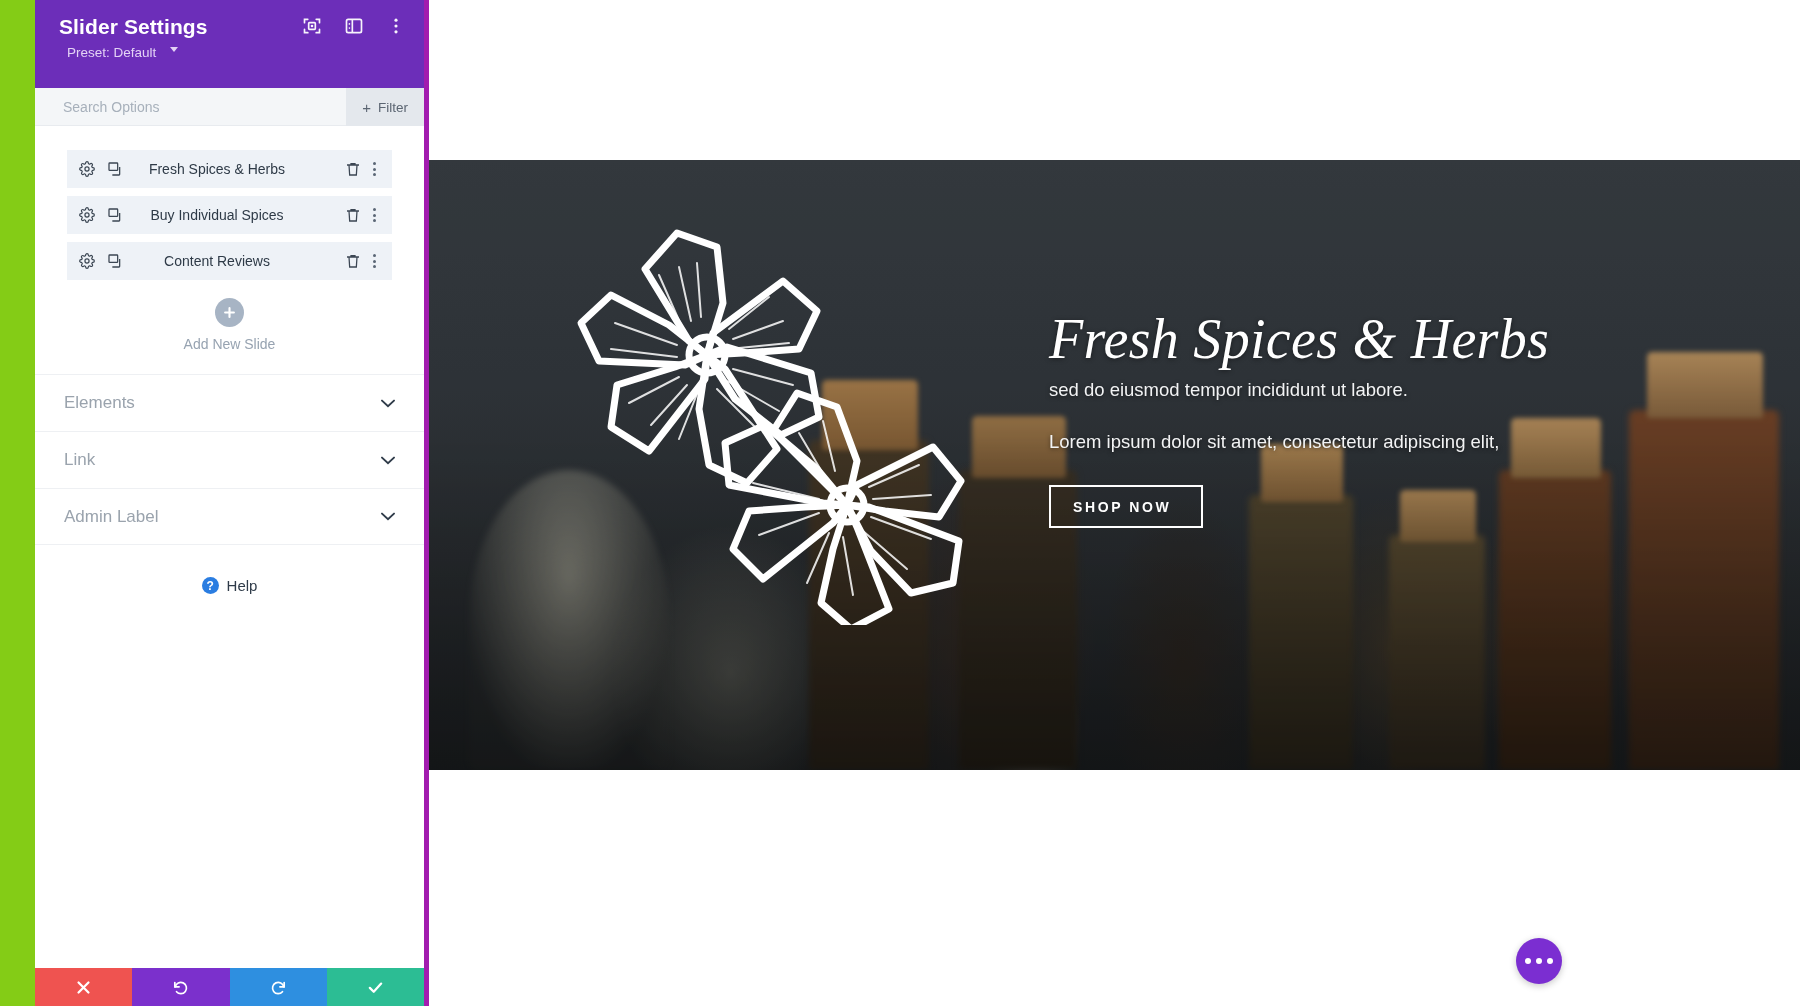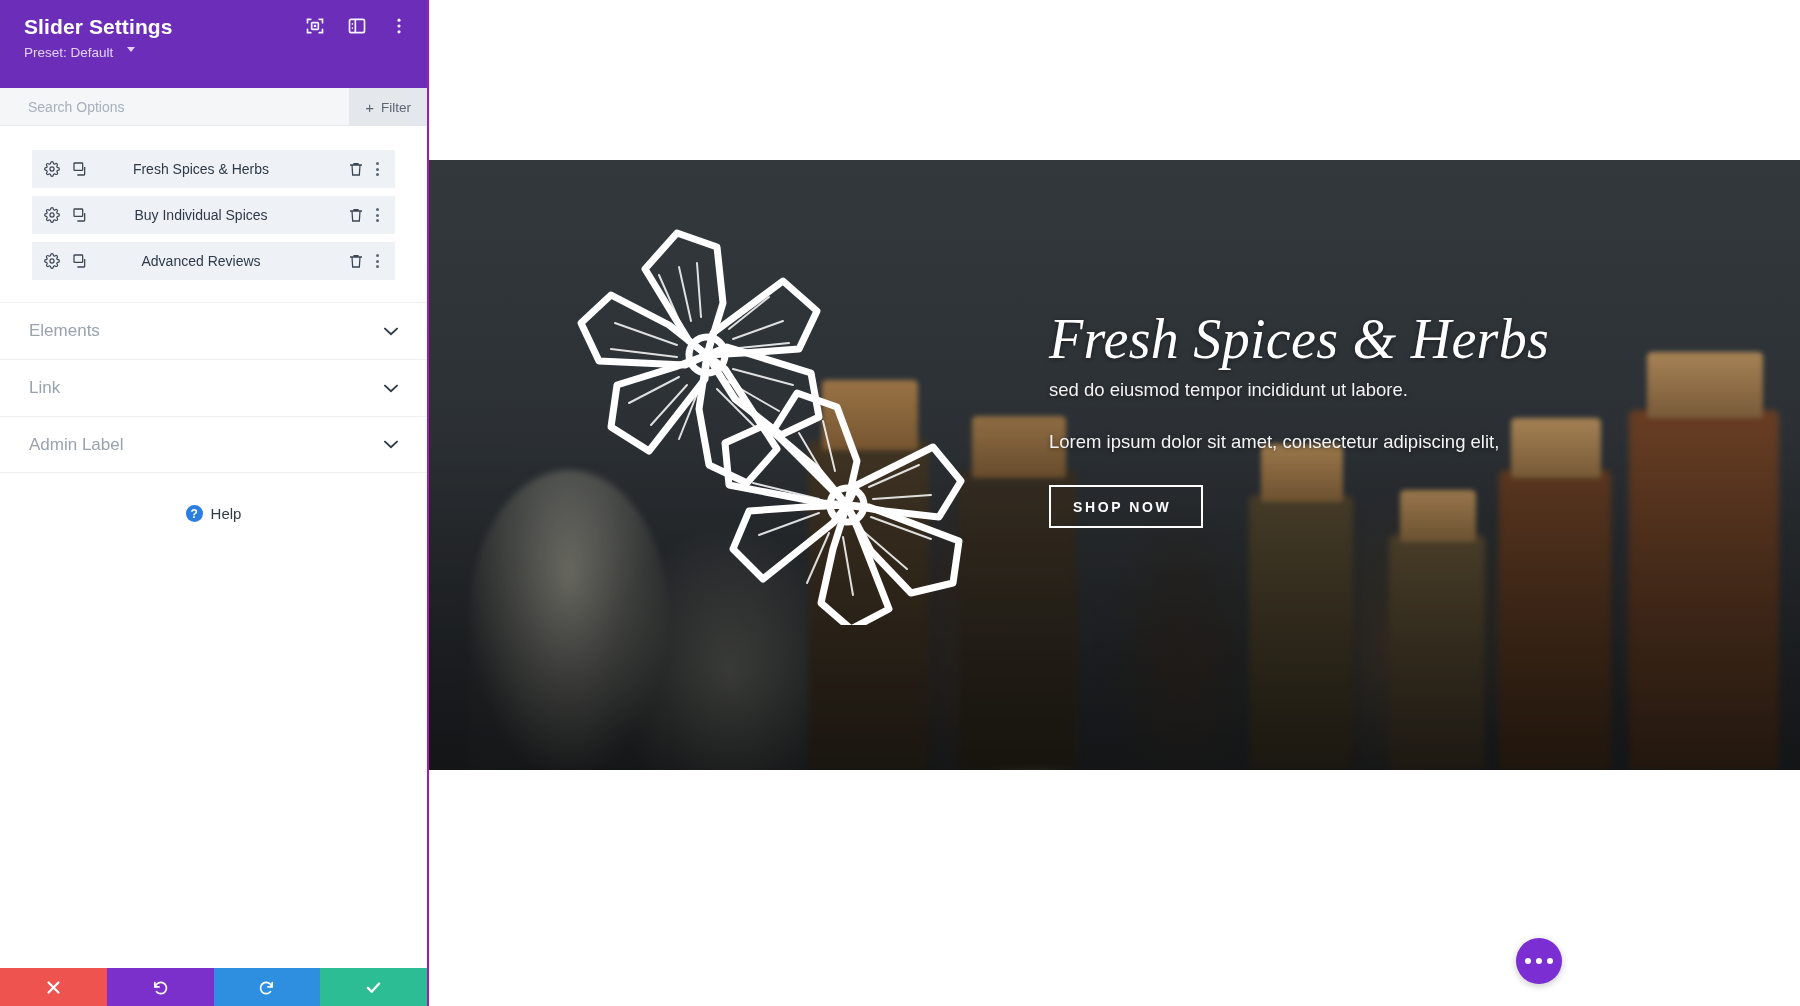--- a/index.html
+++ b/index.html
@@ -10,41 +10,42 @@
     font-family: "Liberation Sans", sans-serif;
   }
   #root { position: relative; width: 1800px; height: 1006px; }
 
   
   .panel {
     position: absolute; left: 0; top: 0;
     width: 429px; height: 1006px;
     background: #84cc16;
     display: flex; flex-direction: column;
-    border-right: 2px solid #a21caf;
+    border-right: 5px solid #a21caf;
+    padding-left: 35px;
   }
 
   .panel-header {
     background: #6c2eb9;
     padding: 14px 22px 12px 24px;
     position: relative;
     height: 88px;
   }
   .panel-title {
     color: #ffffff;
     font-size: 21px;
     font-weight: bold;
     letter-spacing: .1px;
     line-height: 26px;
   }
   .panel-preset {
     color: #e3d2f5;
     font-size: 13.5px;
     margin-top: 5px;
-    display: inline-flex; align-items: flex-start; gap: 14px;
+    display: inline-flex; align-items: flex-start; gap: 14px; margin-left: 8px;
   }
   .caret-down {
     width: 0; height: 0;
     border-left: 4px solid transparent;
     border-right: 4px solid transparent;
     border-top: 5px solid #e3d2f5;
     display: inline-block;
     margin-top: 2px;
   }
   .header-icons {
@@ -405,35 +406,43 @@
                 <path d="M19.4 15a1.6 1.6 0 0 0 .32 1.77l.06.06a2 2 0 1 1-2.83 2.83l-.06-.06A1.6 1.6 0 0 0 15 19.4a1.6 1.6 0 0 0-1 1.47V21a2 2 0 1 1-4 0v-.09A1.6 1.6 0 0 0 9 19.4a1.6 1.6 0 0 0-1.77.32l-.06.06a2 2 0 1 1-2.83-2.83l.06-.06A1.6 1.6 0 0 0 4.6 15a1.6 1.6 0 0 0-1.47-1H3a2 2 0 1 1 0-4h.09A1.6 1.6 0 0 0 4.6 9a1.6 1.6 0 0 0-.32-1.77l-.06-.06a2 2 0 1 1 2.83-2.83l.06.06A1.6 1.6 0 0 0 9 4.6a1.6 1.6 0 0 0 1-1.47V3a2 2 0 1 1 4 0v.09A1.6 1.6 0 0 0 15 4.6a1.6 1.6 0 0 0 1.77-.32l.06-.06a2 2 0 1 1 2.83 2.83l-.06.06A1.6 1.6 0 0 0 19.4 9a1.6 1.6 0 0 0 1.47 1H21a2 2 0 1 1 0 4h-.09a1.6 1.6 0 0 0-1.51 1z"></path>
               </svg>
             </span>
             <span>
               <svg class="ricon" viewBox="0 0 24 24" fill="none" stroke="#3b4653" stroke-width="1.9">
                 <rect x="3" y="3" width="13" height="11" rx="1"></rect>
                 <path d="M19 9v11a1 1 0 0 1-1 1H8"></path>
               </svg>
             </span>
           </div>
-          <div class="slide-label">Advanced Reviews</div>
+          <div class="slide-label">Content Reviews</div>
           <div class="slide-right">
             <span>
               <svg class="ricon" viewBox="0 0 24 24" fill="none" stroke="#3b4653" stroke-width="1.9">
                 <path d="M3 6h18M9 6V4h6v2M6 6l1 15h10l1-15"></path>
               </svg>
             </span>
             <span class="dots-v">
                 <i></i>
                 <i></i>
                 <i></i>
               </span>
           </div>
         </div>
 
+        <div class="add-slide">
+          <span class="add-circle">
+            <svg viewBox="0 0 24 24" fill="none" stroke="#ffffff" stroke-width="3.4" stroke-linecap="round">
+              <path d="M12 5v14M5 12h14"></path>
+            </svg>
+          </span>
+          <span class="add-slide-text">Add New Slide</span>
+        </div>
       </div>
 
       <div class="sections">
         <div class="section-row">
           <span class="section-label">Elements</span>
           <span>
             <svg class="chev" viewBox="0 0 14 9" fill="none" stroke="#2f3b49" stroke-width="1.9" stroke-linecap="round">
                 <path d="M1 1.6 7 7.2l6-5.6"></path>
               </svg>
           </span>

